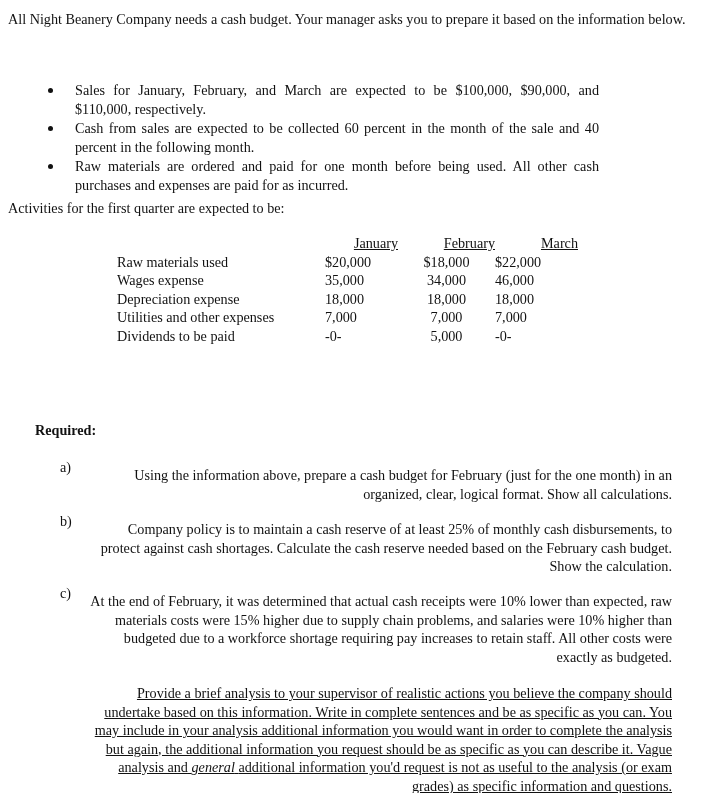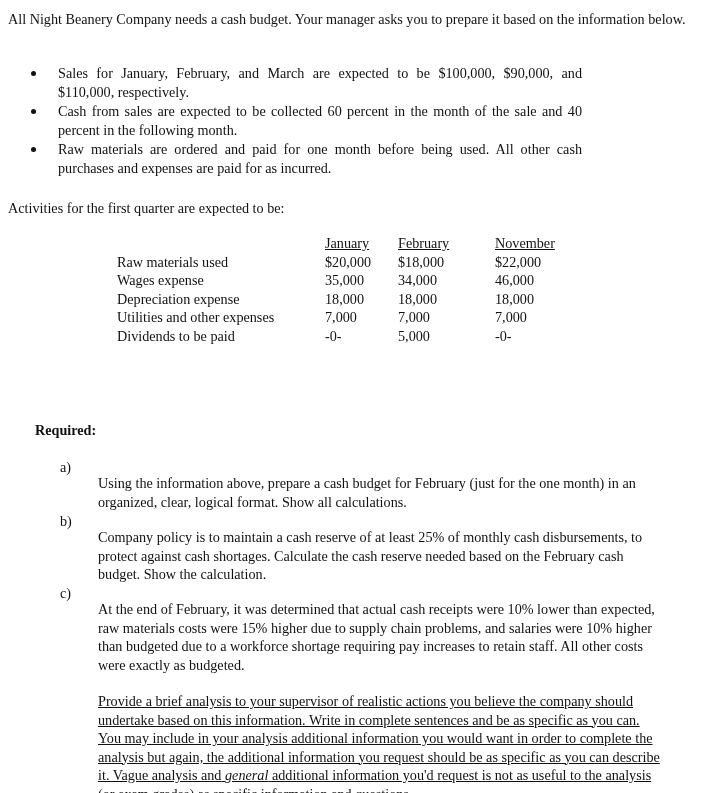--- a/index.html
+++ b/index.html
@@ -27,21 +27,21 @@
       left: 8px; top: 10px;
       width: 694px;
       line-height: 19px;
       text-align: justify;
       margin: 0;
     }
     .bullets {
       position: absolute;
       left: 0; top: 64px;
       width: 608px;
-      margin: 0; padding: 0;
+      margin: 17px; padding: 0;
       list-style: none;
     }
     .bullets li {
       position: relative;
       padding-left: 58px;
       padding-right: 26px;
       line-height: 19px;
       text-align: justify;
       margin-bottom: 0px;
     }
@@ -62,25 +62,25 @@
       position: absolute;
       left: 117px; top: 234px;
       border-collapse: collapse;
       line-height: 18.5px;
     }
     table.activities td, table.activities th {
       padding: 0;
       font-weight: normal;
       vertical-align: middle;
     }
-    table.activities th { text-align: left; }
+    table.activities th { text-align: right; }
     table.activities th span { text-decoration: underline; }
     .col-label { width: 208px; text-align: left; }
     .col-jan { width: 73px; text-align: left; }
-    .col-feb { width: 97px; text-align: left; }
+    .col-feb { width: 97px; text-align: center; }
     .col-mar { width: 83px; text-align: left; }
     .required-heading {
       position: absolute;
       left: 35px; top: 421px;
       margin: 0;
       font-weight: bold;
       line-height: 19px;
     }
     .req-item {
       position: absolute;
@@ -88,21 +88,21 @@
       width: 620px;
       line-height: 18.5px;
     }
     .req-item .marker {
       position: absolute;
       left: 0; top: 0;
     }
     .req-item .body {
       margin-left: 22px;
     }
-    .req-item p { margin: 16px; }
+    .req-item p { margin: 8px; text-align: right; }
     .req-item p + p { margin-top: 18px; text-decoration: underline; }
     em.general { font-style: italic; }
   </style>
 </head>
 <body>
 
 <div class="page">
 
   <p class="intro">All Night Beanery Company needs a cash budget.  Your manager asks you to prepare it based on the information below.</p>
 
@@ -122,21 +122,21 @@
   </ul>
 
   <p class="activities-lead">Activities for the first quarter are expected to be:</p>
 
   <table class="activities">
     <thead>
       <tr>
         <th class="col-label"></th>
         <th class="col-jan"><span>January</span></th>
         <th class="col-feb"><span>February</span></th>
-        <th class="col-mar"><span>November</span></th>
+        <th class="col-mar"><span>March</span></th>
       </tr>
     </thead>
     <tbody>
       <tr>
         <td class="col-label">Raw materials used</td>
         <td class="col-jan">$20,000</td>
         <td class="col-feb">$18,000</td>
         <td class="col-mar">$22,000</td>
       </tr>
       <tr>

